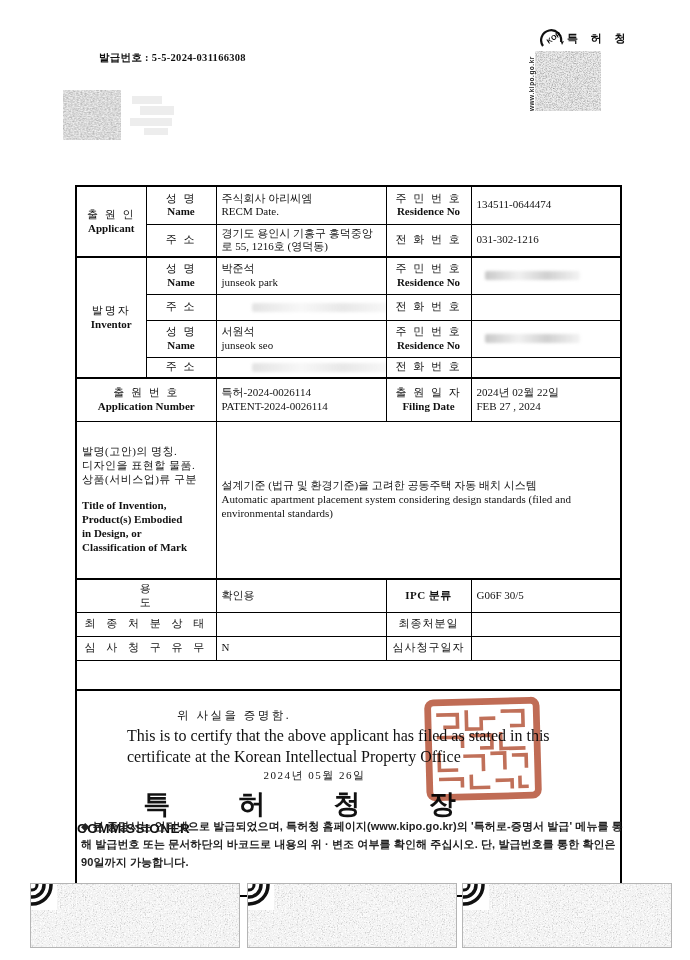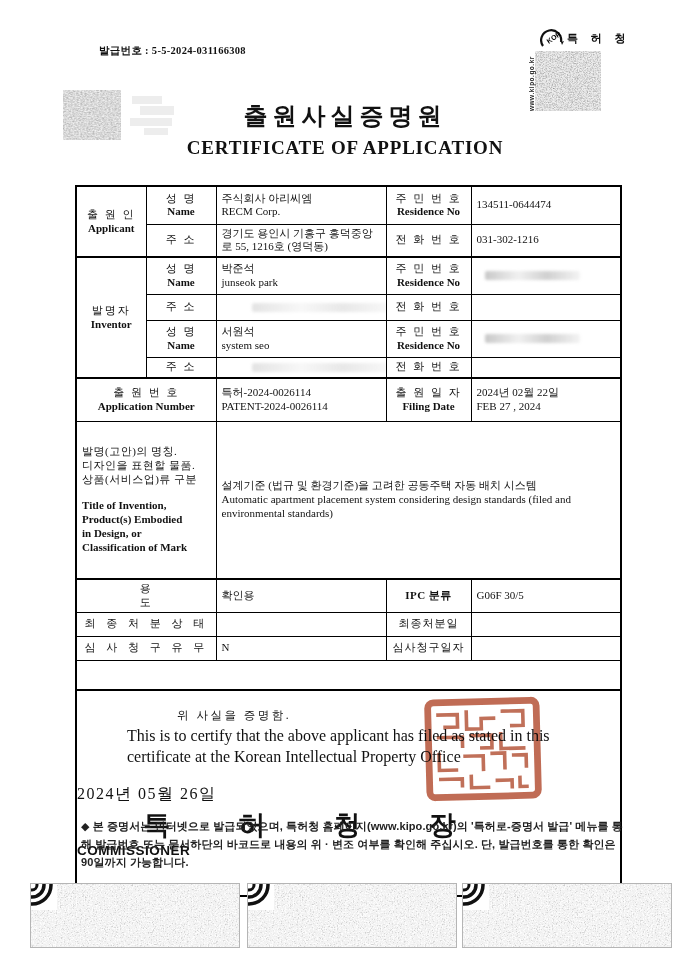--- a/index.html
+++ b/index.html
@@ -1,21 +1,21 @@
 <!DOCTYPE html>
 <html style="--seal-red: #b0492c;"><head>
 <meta charset="utf-8">
 <style>
   :root { --seal-red: #b0492c; --ink: #111; }
   * { box-sizing: border-box; }
   body { margin:0; background:#e9e9e9; font-family:"Liberation Serif","DejaVu Serif",serif; }
   .page { position:relative; width:690px; height:960px; margin:0 auto; background:#ffffff; color:var(--ink); overflow:hidden; }
 
   
-  .issue-no { position:absolute; left:99px; top:44px; font-size:10.5px; font-weight:bold; letter-spacing:.3px; }
+  .issue-no { position:absolute; left:99px; top:51px; font-size:10.5px; font-weight:bold; letter-spacing:.3px; }
   .titles { position:absolute; left:0; top:100px; width:100%; text-align:center; }
   .title-ko { font-size:24px; font-weight:bold; letter-spacing:5px; font-family:"Liberation Serif","DejaVu Sans",serif; }
   .title-en { font-size:19px; font-weight:bold; letter-spacing:.8px; margin-top:5px; }
 
   .tl-barcode { position:absolute; left:63px; top:90px; }
   .tl-ghost { position:absolute; left:126px; top:94px; opacity:.14; }
 
   
   .kipo-mark { position:absolute; left:528px; top:26px; width:104px; }
   .kipo-top { display:flex; align-items:center; height:24px; margin-left:12px; }
@@ -36,21 +36,21 @@
   .gap-wide { word-spacing:98px; letter-spacing:2px; }
   .spread { letter-spacing:4px; }
   .smudge { height:9px; width:95px; margin-left:8px; border-radius:2px; filter:blur(1.6px);
             background:linear-gradient(90deg, rgba(110,110,110,.38), rgba(110,110,110,.10) 35%, rgba(110,110,110,.32) 65%, rgba(110,110,110,.08)); }
   .smudge.lite { opacity:.5; width:140px; margin-left:30px; }
 
   
   .cert-cell { vertical-align:top !important; padding:17px 8px 0 0 !important; }
   .cert-ko { margin-left:100px; font-size:11.5px; letter-spacing:2.5px; }
   .cert-en { margin-left:50px; width:468px; font-size:16px; margin-top:4px; line-height:1.3; }
-  .cert-date { text-align:left; margin-top:16px; font-size:16px; letter-spacing:1.5px; margin-right:60px; }
+  .cert-date { text-align:center; margin-top:1px; font-size:11px; letter-spacing:1.5px; margin-right:60px; }
   .commissioner { text-align:center; margin-top:7px; margin-right:90px; font-size:27px; font-weight:bold; letter-spacing:26px; text-indent:26px; white-space:nowrap;font-family:Liberation Mono, monospace; }
   .commissioner-en { text-align:left; margin-right:90px; font-size:13.5px; font-weight:bold; letter-spacing:.5px; margin-top:-2px; font-family:"Liberation Sans",sans-serif; }
   .seal { position:absolute; left:424px; top:697px; width:118px; height:104px; transform:rotate(-1.5deg); mix-blend-mode:multiply; opacity:.92; }
 
   
   .footnote { position:absolute; left:81px; top:817px; width:549px; font-size:11px; line-height:1.65; color:#222; font-family:"Liberation Sans","DejaVu Sans",sans-serif; font-weight:bold; letter-spacing:.1px; }
 
   
   .bc { position:absolute; top:883px; width:210px; height:65px; border:1px solid #b5b5b5; background:#fff; }
   .bc svg.noise { display:block; }
@@ -122,24 +122,20 @@
       <span class="kipo-agency">특 허 청</span>
     </div>
     <div class="kipo-body">
       <span class="kipo-url">www.kipo.go.kr</span>
       <svg width="66" height="60">
           <rect width="66" height="60" filter="url(#fNoiseQR)"></rect>
         </svg>
     </div>
   </div>
 
-  <div class="titles">
-    <div class="title-ko">출원사실증명원</div>
-    <div class="title-en">CERTIFICATE OF APPLICATION</div>
-  </div>
 
   <table class="doc-table">
     <colgroup>
         <col style="width:70px">
         <col style="width:70px">
         <col style="width:170px">
         <col style="width:85px">
         <col style="width:150px">
       </colgroup>
 
@@ -148,21 +144,21 @@
       <td rowspan="2" class="ctr">
         <div class="ko-lbl">출 원 인</div>
         <div class="en-lbl">Applicant</div>
       </td>
       <td class="ctr">
         <div class="ko-lbl">성  명</div>
         <div class="en-lbl">Name</div>
       </td>
       <td class="val">
         <div>주식회사 아리씨엠</div>
-        <div>RECM Corp.</div>
+        <div>RECM Date.</div>
       </td>
       <td class="ctr">
         <div class="ko-lbl">주 민 번 호</div>
         <div class="en-lbl">Residence No</div>
       </td>
       <td class="val">134511-0644474</td>
     </tr>
     <tr style="height:28px">
       <td class="ctr ko-lbl">주  소</td>
       <td class="val-sm">경기도 용인시 기흥구 흥덕중앙로 55, 1216호 (영덕동)</td>
@@ -199,21 +195,21 @@
       <td class="ctr ko-lbl">전 화 번 호</td>
       <td></td>
     </tr>
     <tr style="height:37px">
       <td class="ctr">
         <div class="ko-lbl">성  명</div>
         <div class="en-lbl">Name</div>
       </td>
       <td class="val">
         <div>서원석</div>
-        <div>system seo</div>
+        <div>junseok seo</div>
       </td>
       <td class="ctr">
         <div class="ko-lbl">주 민 번 호</div>
         <div class="en-lbl">Residence No</div>
       </td>
       <td>
             <div class="smudge"></div>
           </td>
     </tr>
     <tr style="height:21px">

